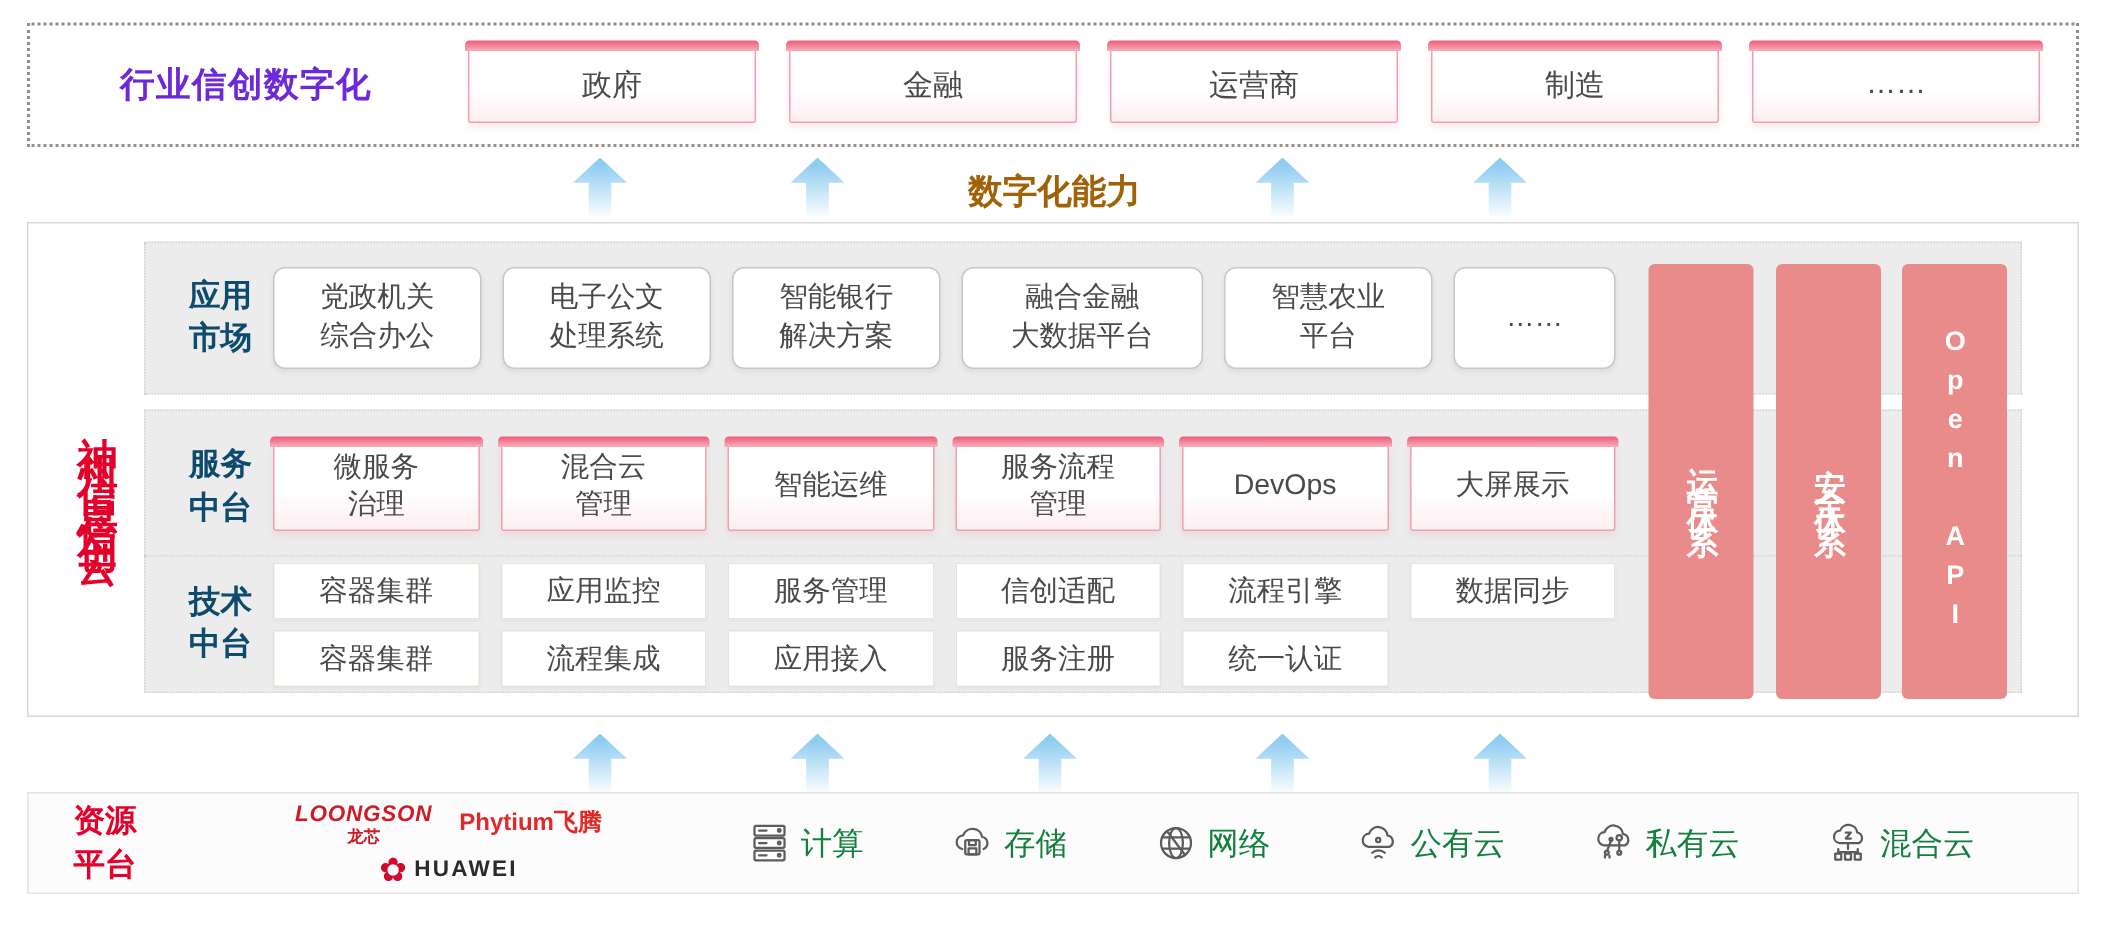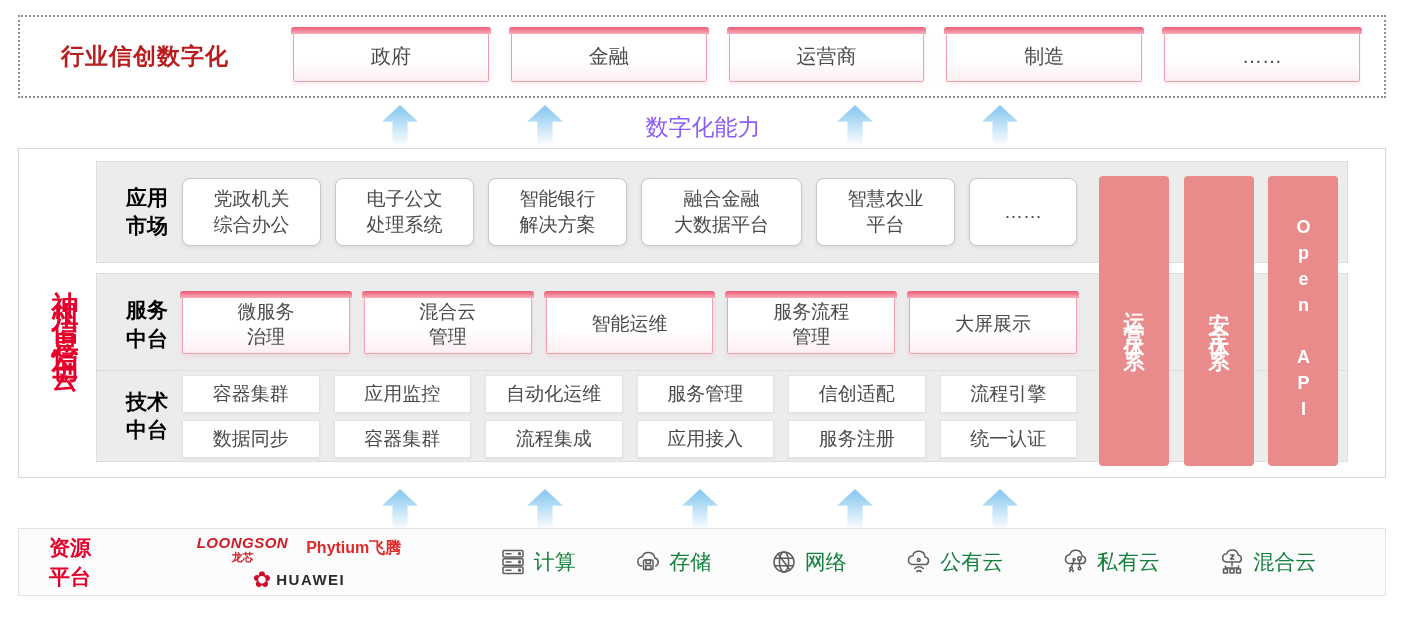--- a/index.html
+++ b/index.html
@@ -4,44 +4,44 @@
 <style>
   * { margin:0; padding:0; box-sizing:border-box; }
   html,body { background:#fff; }
   body { font-family:"Liberation Sans","DejaVu Sans",sans-serif; color:#4a4a4a; }
   #canvas { position:relative; width:1402px; height:632px; background:#fff; overflow:hidden; }
   .pre { white-space:pre-line; }
 
   
   #top-banner { position:absolute; left:18px; top:15px; width:1368px; height:83px;
     border:2px dotted #8f8f8f; display:flex; align-items:center; }
-  #top-banner .banner-label { margin-left:41px; width:232px; font-size:23px; font-weight:bold; color:#b91c1c; letter-spacing:1px; }
+  #top-banner .banner-label { margin-left:60px; width:232px; font-size:23px; font-weight:bold; color:#6d28d9; letter-spacing:1px; }
   #top-banner .sectors { flex:1; display:flex; gap:22px; margin-right:24px; }
 
   .pink-lid-box { position:relative; flex:1; height:50px; background:linear-gradient(180deg,#ffffff 55%,#fdeef2);
     border:1px solid #f2a0ae; border-radius:2px; display:flex; align-items:center; justify-content:center;
     font-size:20px; color:#4a4a4a; box-shadow:0 3px 5px rgba(235,110,140,.14); }
   .pink-lid-box::before { content:''; position:absolute; top:-6px; left:-3px; right:-3px; height:7px;
     border-radius:3px 3px 0 0; background:linear-gradient(180deg,#ee5b76,#f7afbc); }
 
   
   .arrow-up { position:absolute; width:36px; height:40px;
     background:linear-gradient(to top, rgba(197,228,248,0.05), #8fccf1 88%);
     clip-path:polygon(50% 0,100% 42%,71% 42%,71% 100%,29% 100%,29% 42%,0 42%); }
   #capability-label { position:absolute; left:608px; top:112px; width:190px; text-align:center;
-    font-size:23px; font-weight:normal; color:#8b5cf6; }
+    font-size:23px; font-weight:bold; color:#a16207; }
 
   
   #main { position:absolute; left:18px; top:148px; width:1368px; height:330px;
     background:#fff; border:1px solid #d9d9d9; }
   #main .vtitle { position:absolute; left:28px; top:0; height:330px; display:flex; align-items:center; justify-content:center;
     writing-mode:vertical-rl; text-orientation:upright; font-size:27px; font-weight:bold; color:#e4002b; letter-spacing:13px; }
   .mrow { position:absolute; left:77px; width:1252px; background:#ececec; border:1px dotted #d2d2d2; display:flex; }
   .mrow .rlabel { width:70px; margin-left:15px; display:flex; align-items:center; justify-content:center; text-align:center;
-    font-weight:bold; font-size:21px; color:#000000; line-height:1.35; }
+    font-weight:bold; font-size:21px; color:#0c4a6e; line-height:1.35; }
   .mrow .boxes { width:895px; display:flex; gap:14px; align-items:center; }
   #row-app  { top:12px;  height:102px; }
   #row-svc  { top:124px; height:103px;  }
   #row-tech { top:221px; height:92px;  }
 
   .app-box { flex:1; height:68px; background:#fff; border:1px solid #c7c7c7; border-radius:8px;
     display:flex; align-items:center; justify-content:center; text-align:center;
     font-size:19px; line-height:1.35; box-shadow:0 2px 4px rgba(0,0,0,.07); }
   #row-app .app-box:nth-child(4) { flex:1.16; }
   #row-app .app-box:last-child { flex:0 0 108px; }
@@ -124,31 +124,31 @@
       <div class="rlabel pre">服务
 中台</div>
       <div class="boxes">
         <div class="pink-lid-box svc-box pre">微服务
 治理</div>
         <div class="pink-lid-box svc-box pre">混合云
 管理</div>
         <div class="pink-lid-box svc-box pre">智能运维</div>
         <div class="pink-lid-box svc-box pre">服务流程
 管理</div>
+        <div class="pink-lid-box svc-box pre">DevOps</div>
         <div class="pink-lid-box svc-box pre">大屏展示</div>
       </div>
     </div>
 
     <div class="mrow" id="row-tech">
       <div class="rlabel pre">技术
 中台</div>
       <div class="tech-grid">
         <div class="tech-box">容器集群</div>
         <div class="tech-box">应用监控</div>
-        <div class="tech-box">自动化运维</div>
         <div class="tech-box">服务管理</div>
         <div class="tech-box">信创适配</div>
         <div class="tech-box">流程引擎</div>
         <div class="tech-box">数据同步</div>
         <div class="tech-box">容器集群</div>
         <div class="tech-box">流程集成</div>
         <div class="tech-box">应用接入</div>
         <div class="tech-box">服务注册</div>
         <div class="tech-box">统一认证</div>
       </div>

